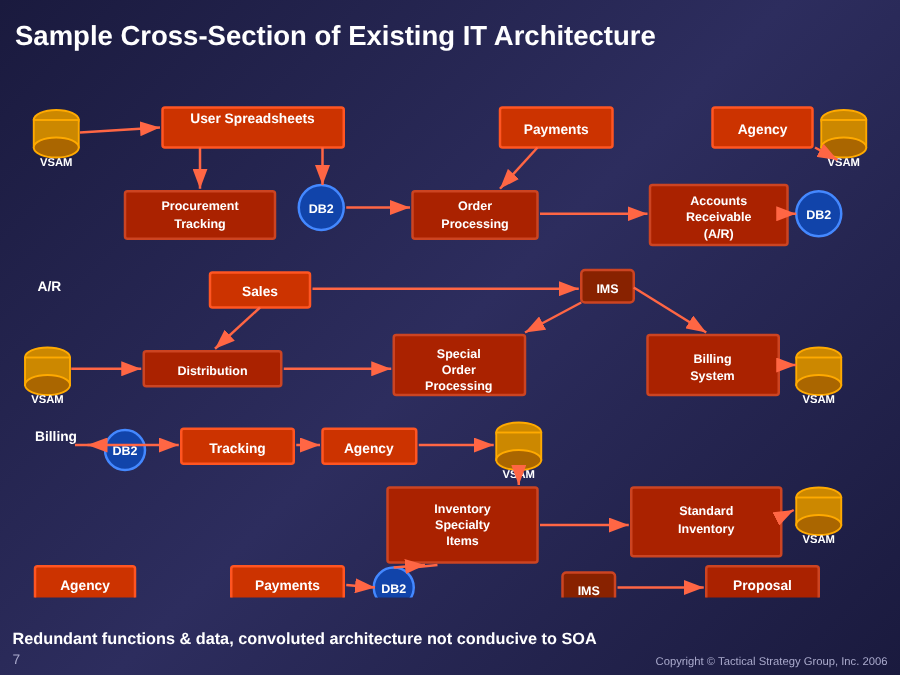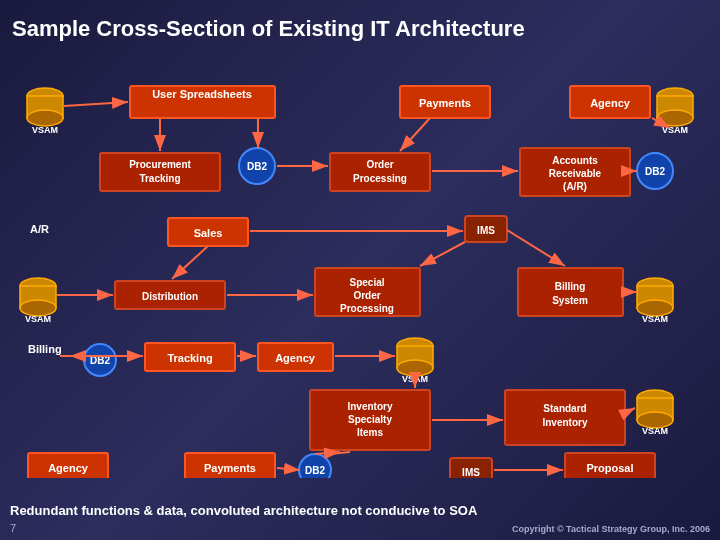--- a/index.html
+++ b/index.html
@@ -209,16 +209,16 @@
 
     <line x1="484" y1="432" x2="553" y2="432" stroke="#ff6644" stroke-width="2" marker-end="url(#arrowhead)"></line>
 
     <line x1="340" y1="414" x2="320" y2="416" stroke="#ff6644" stroke-width="2"></line>
 
     <line x1="50" y1="318" x2="133" y2="318" stroke="#ff6644" stroke-width="2" marker-end="url(#arrowhead)"></line>
   </svg>
 
   <div style="position:absolute; bottom:22px; left:10px; right:10px; text-align:left; color:white; font-size:13px; font-weight:bold;">Redundant functions &amp; data, convoluted architecture not conducive to SOA</div>
 
-  <div style="position:absolute; bottom:6px; right:10px; color:#aaaacc; font-size:9px;font-weight:bold;">Copyright © Tactical Strategy Group, Inc. 2006</div>
+  <div style="position:absolute; bottom:6px; right:10px; color:#aaaacc; font-size:9px;">Copyright © Tactical Strategy Group, Inc. 2006</div>
 
   <div style="position:absolute; bottom:6px; left:10px; color:#aaaacc; font-size:11px;">7</div>
 </div>
 
 </body></html>

